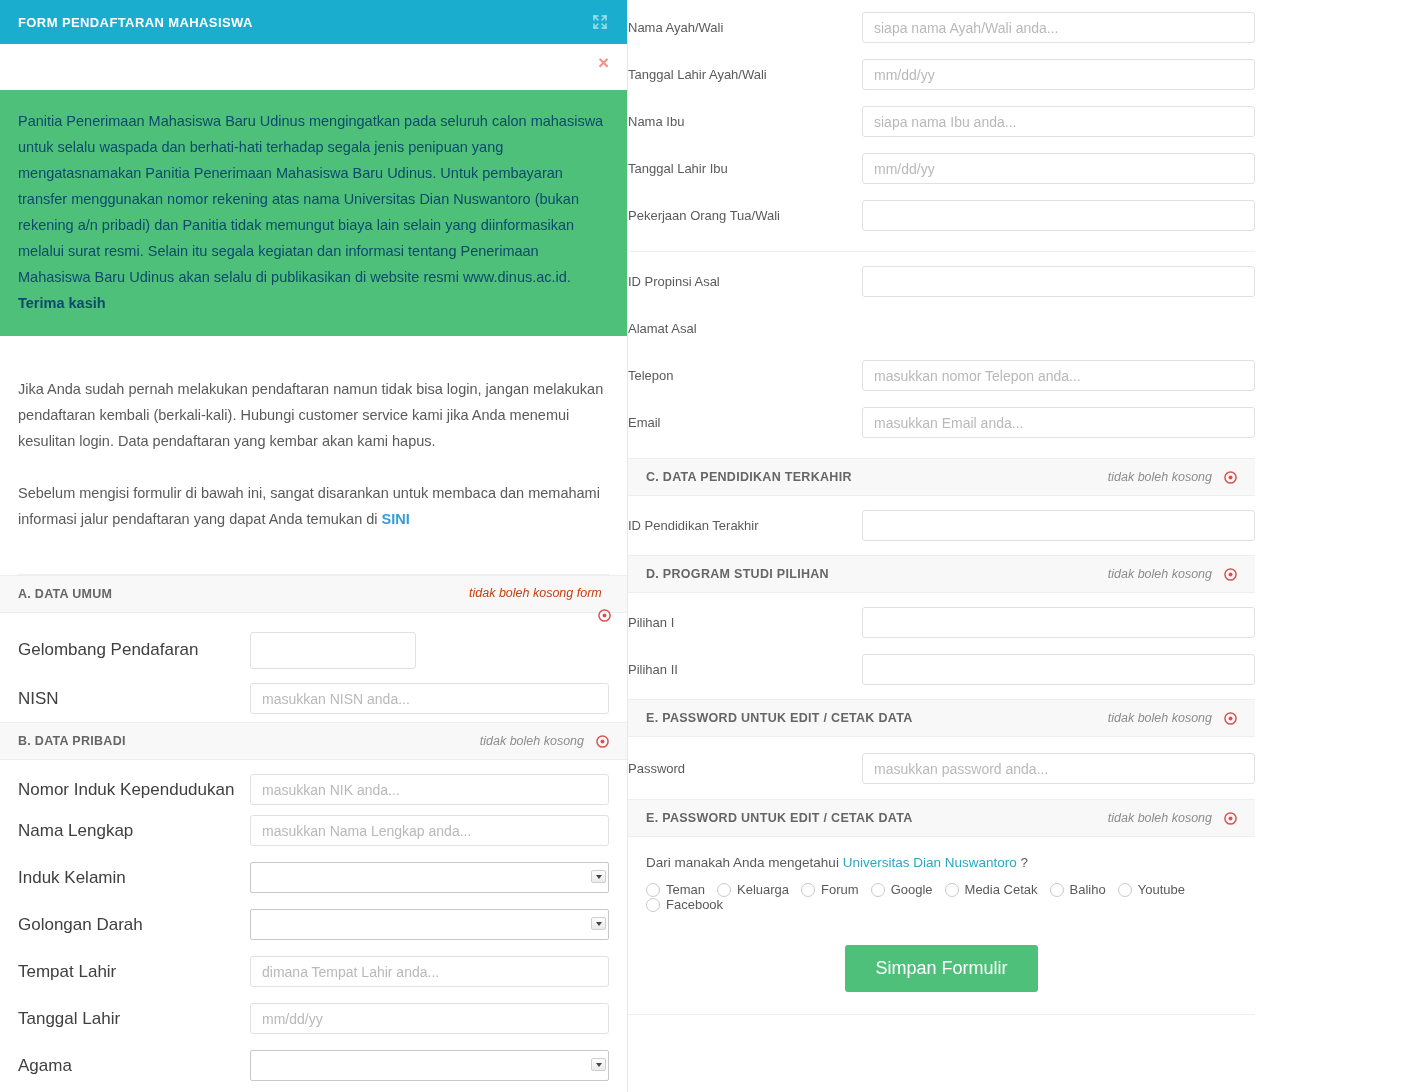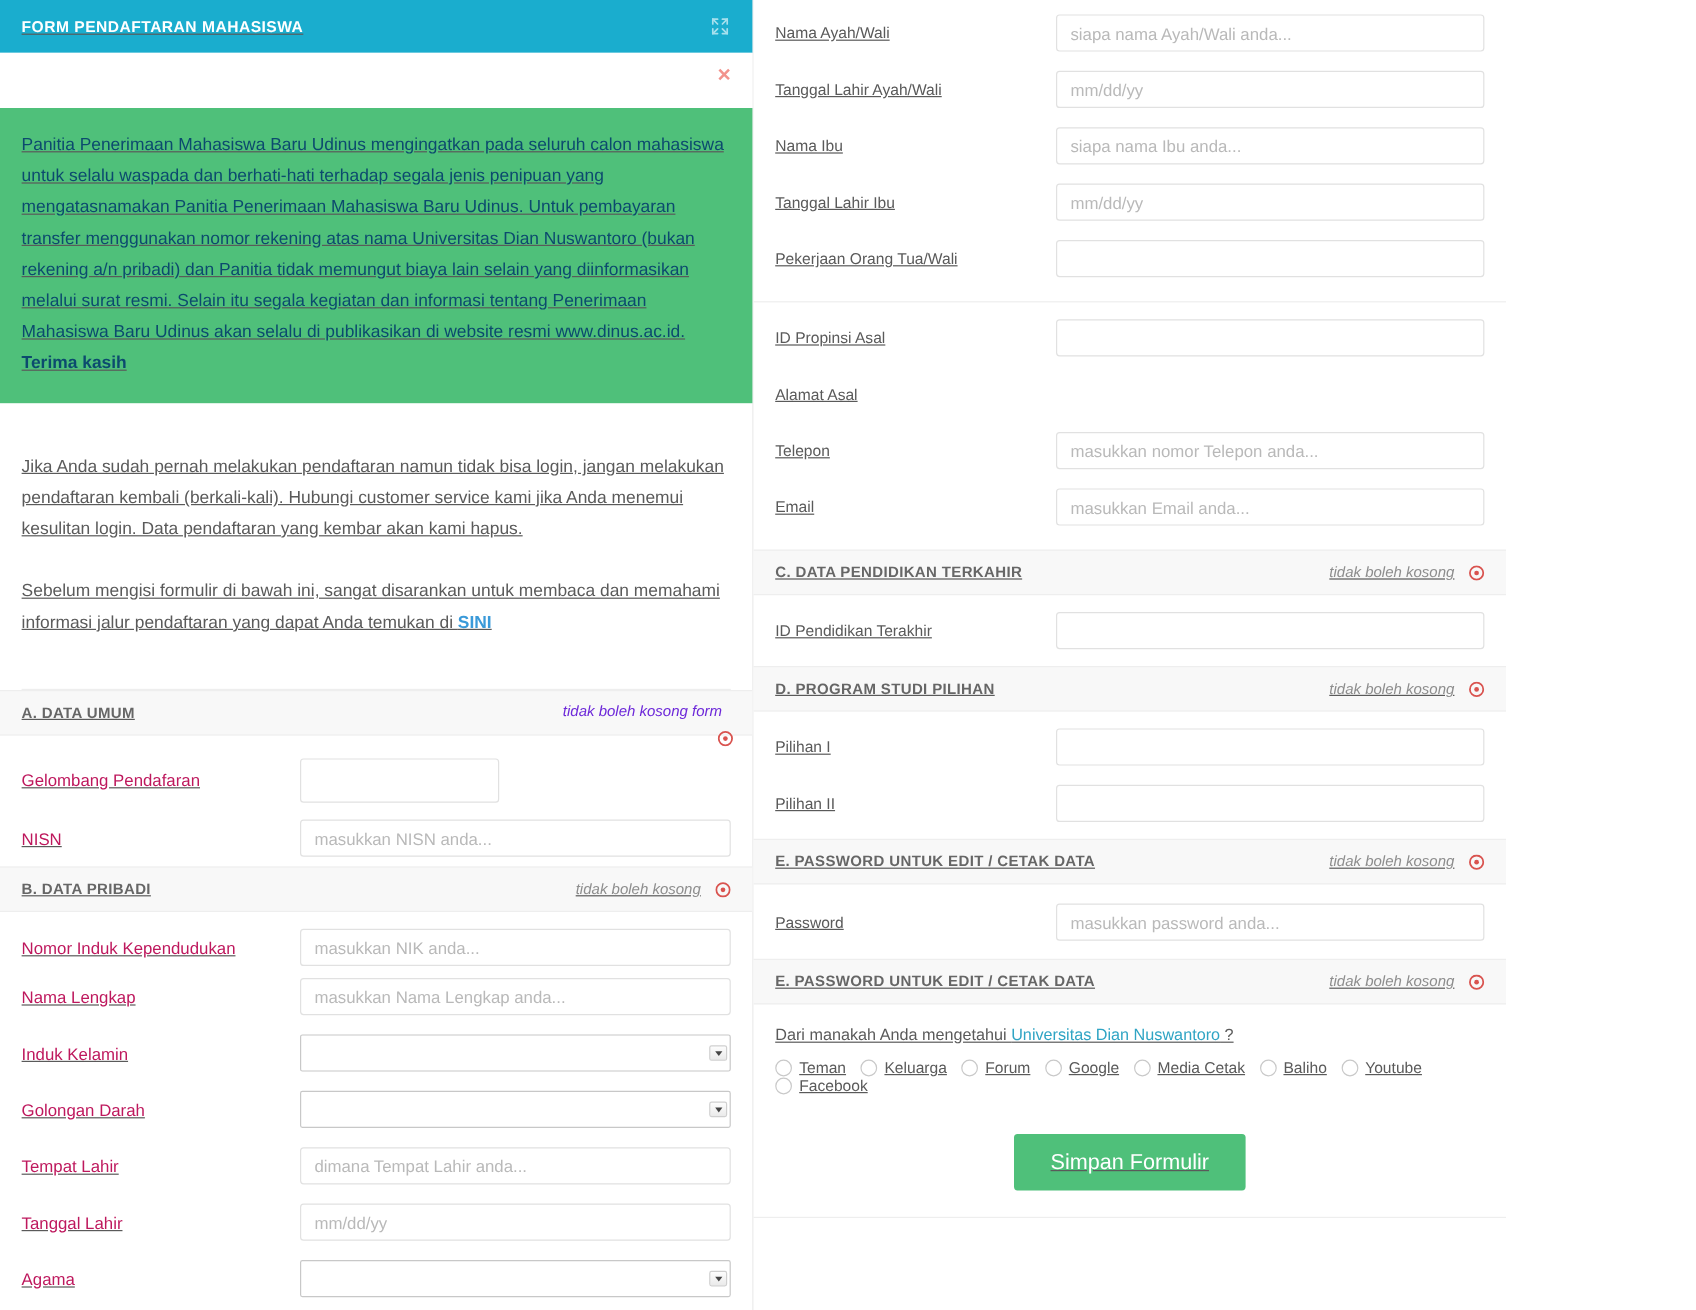--- a/index.html
+++ b/index.html
@@ -3,21 +3,21 @@
 <meta charset="utf-8">
 <style>
   * { box-sizing: border-box; margin: 0; padding: 0; }
   html, body {
     width: 1413px; height: 1092px;
     background: #ffffff;
     font-family: "Liberation Sans", sans-serif;
     color: #5a5a5a;
     overflow: hidden;
   }
-  .page { display: flex; width: 1255px; height: 1092px; align-items: flex-end; text-decoration: underline; }
+  .page { display: flex; width: 1255px; height: 1092px; align-items: flex-end; }
 
   
   .left-panel { width: 707px; height: 1092px; border-right: 1px solid #e7e7e7; position: relative; background:#fff; }
 
   .panel-header {
     background: #1aadce; color: #ffffff;
     height: 44px; display: flex; align-items: center;
     padding: 0 18px; justify-content: space-between;
   }
   .panel-title { font-size: 13px; font-weight: bold; letter-spacing: .4px; }
@@ -52,30 +52,30 @@
   }
   .sec-head .sec-title { font-size: 12.5px; font-weight: bold; color: #666; letter-spacing: .3px; }
   .sec-note {
     font-size: 12.5px; font-style: italic; color: #8d8d8d;
     display: flex; align-items: center; gap: 12px; white-space: nowrap;
   }
   .sec-head.wrap-note { overflow: visible; }
   .sec-note-wrap {
     position: absolute; right: 18px; top: 6px;
     width: 140px; text-align: left; line-height: 22px;
-    font-size: 12.5px; font-style: italic; color: #6d28d9;
+    font-size: 12.5px; font-style: italic; color: #c2410c;
   }
   .sec-note-wrap .tgt { position: absolute; right: -2px; top: 25px; }
 
   .target-icon { width: 13px; height: 13px; display: inline-block; flex: 0 0 auto; }
 
   
   .frow { display: flex; align-items: center; padding: 0 18px; height: 47px; }
   .frow.tall { height: 62px; align-items: center; }
-  .flabel { width: 232px; flex: 0 0 232px; font-size: 14px; color: #be185d; }
+  .flabel { width: 232px; flex: 0 0 232px; font-size: 17px; color: #404040; }
   .fctl { flex: 1 1 auto; }
   .inp {
     width: 100%; height: 31px; border: 1px solid #e1e1e1; border-radius: 3px;
     background: #fff; font-size: 14px; color: #555; padding: 0 11px;
     font-family: "Liberation Sans", sans-serif; outline: none;
   }
   .inp::placeholder { color: #b9b9b9; }
   .inp.small-box { width: 166px; height: 37px; }
   .sel {
     width: 100%; height: 31px; border: 1px solid #c8c8c8; border-radius: 2px;
@@ -88,21 +88,21 @@
     position: absolute; right: 3px; top: 2px; bottom: 2px; width: 15px;
     background: linear-gradient(#fdfdfd,#eaeaea);
     border: 1px solid #cfcfcf; border-radius: 2px;
     display: flex; align-items: center; justify-content: center; pointer-events:none;
   }
   .sel-arrow::after { content: ""; width:0; height:0; border-left:3px solid transparent; border-right:3px solid transparent; border-top:4px solid #444; }
   .pad-top { padding-top: 12px; }
 
   
   .right-panel { width: 706px; height: 1092px; background:#fff; position: relative; }
-  .rrow { display: flex; align-items: center; padding: 0 18px; height: 47px; }
+  .rrow { display: flex; align-items: center; padding: 0 0; height: 47px; }
   .rlabel { width: 234px; flex: 0 0 234px; font-size: 13px; color: #5a5a5a; }
   .rctl { flex: 1 1 auto; }
   .rdiv { border-top: 1px solid #eeeeee; }
 
   .radio-block { padding: 18px 18px 10px 18px; }
   .radio-q { font-size: 13.5px; color: #5a5a5a; margin-bottom: 12px; }
   .radio-q .uni { color: #2fa4c4; }
   .radio-row { display: flex; align-items: center; flex-wrap: wrap; }
   .radio-item { display: flex; align-items: center; margin-right: 12px; font-size: 13px; color: #5a5a5a; cursor: pointer; }
   .radio-dot {

